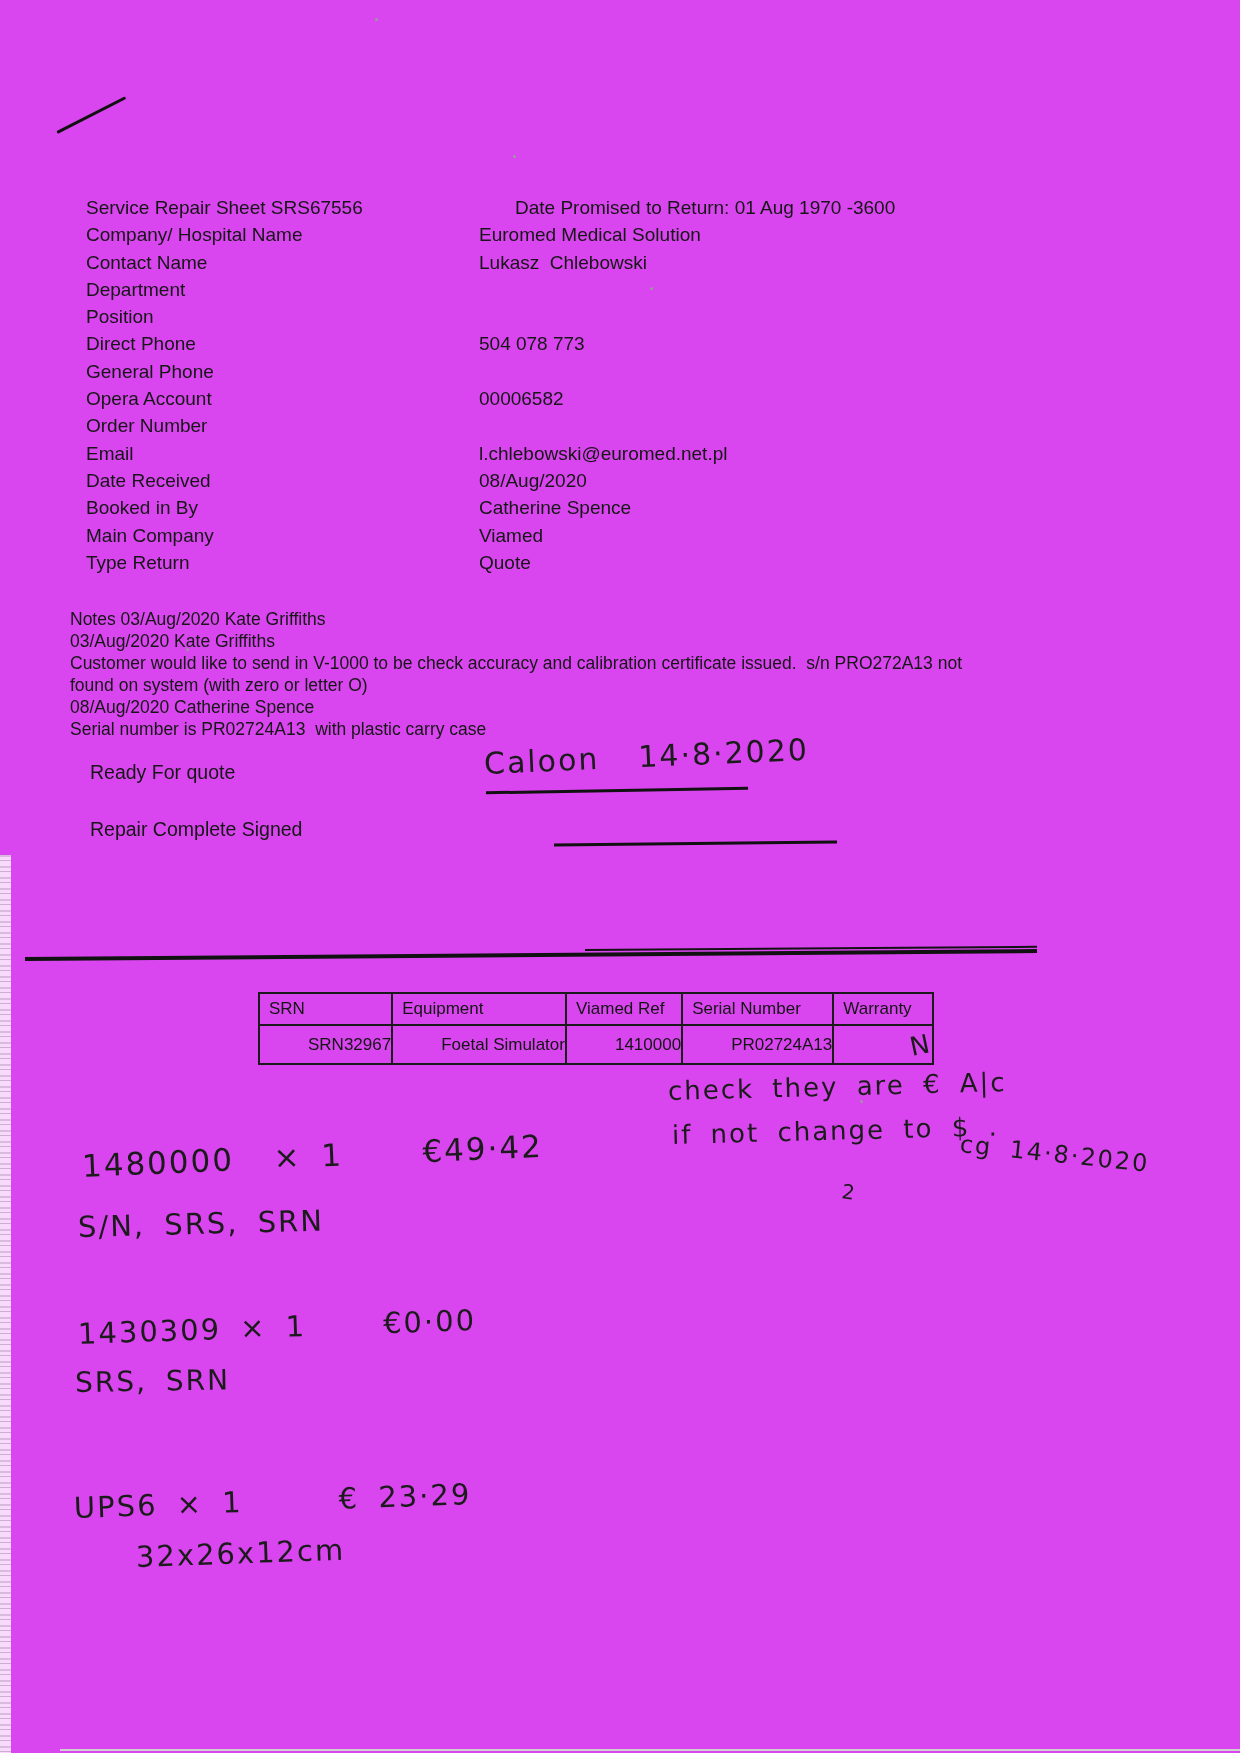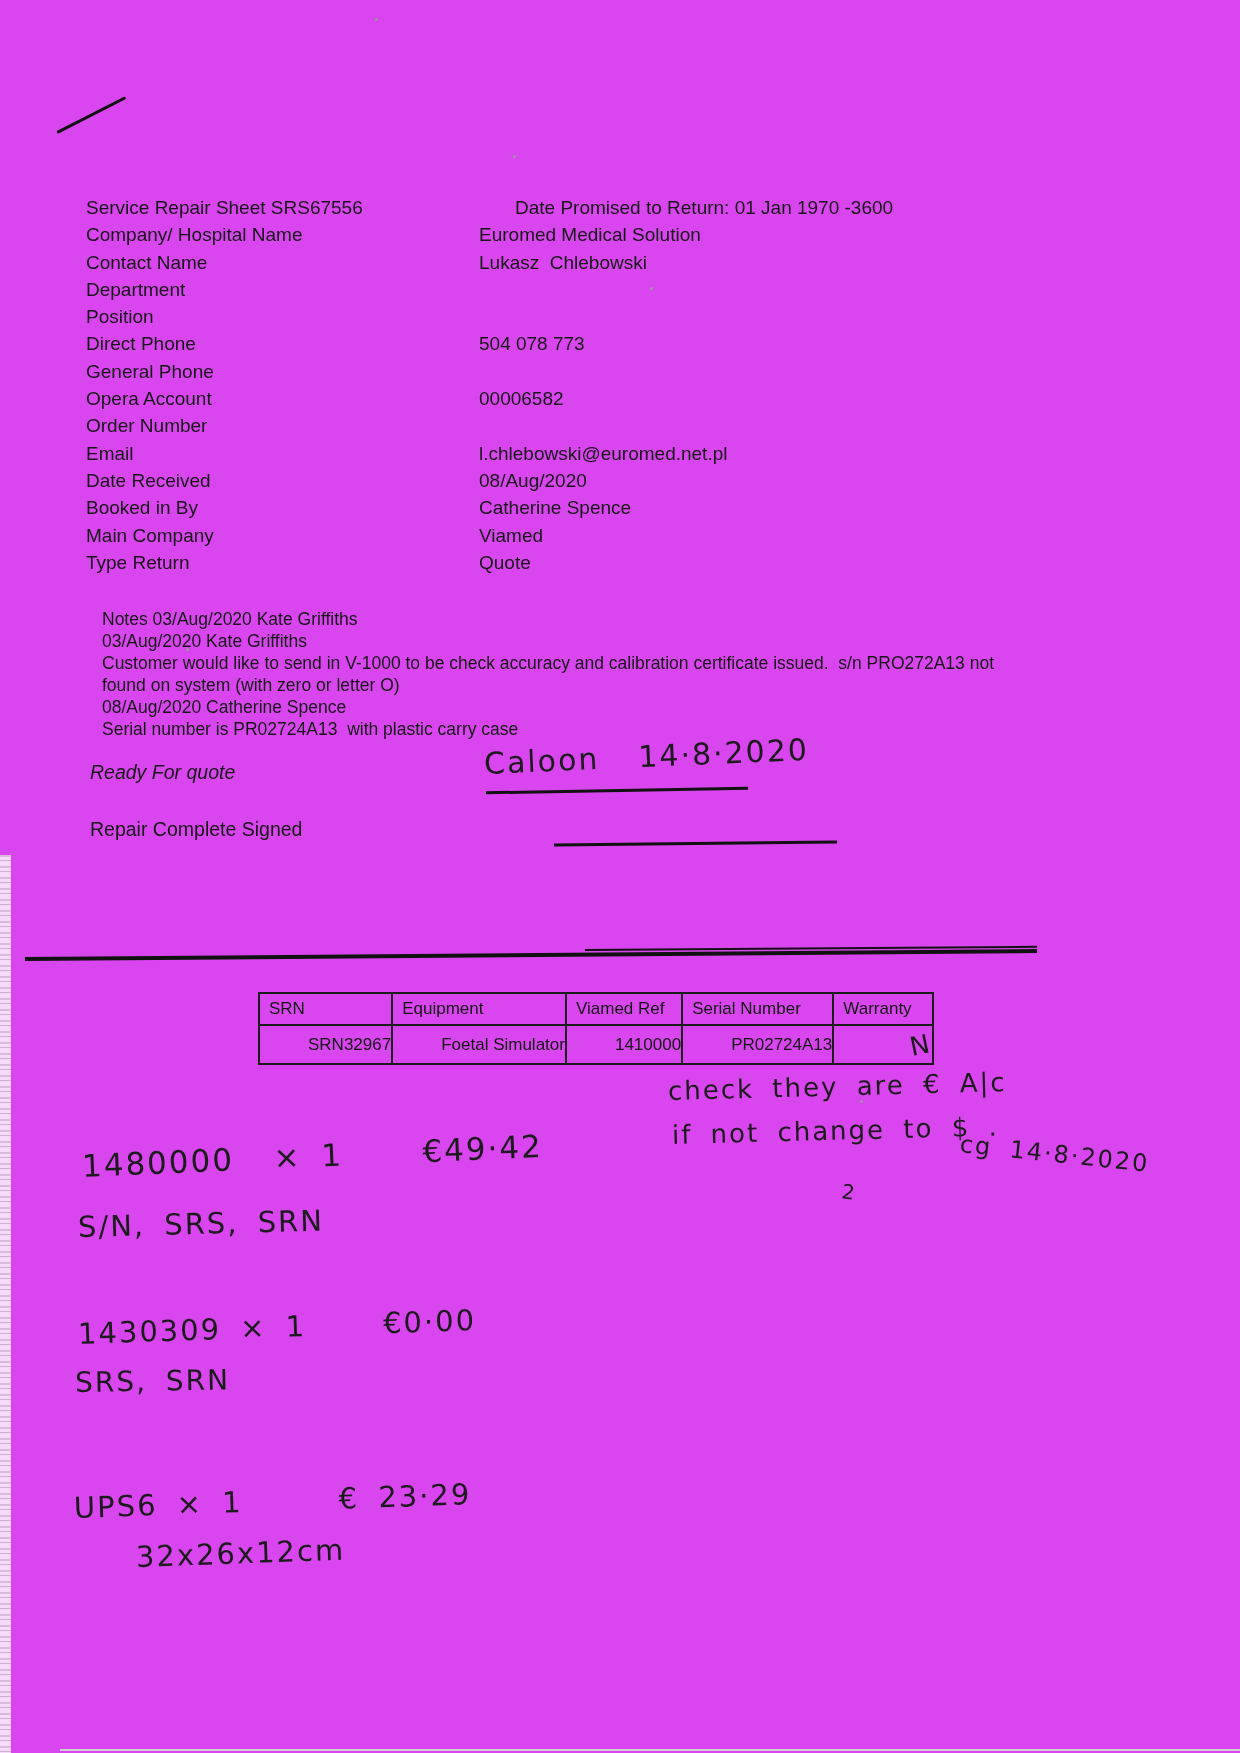--- a/index.html
+++ b/index.html
@@ -6,21 +6,21 @@
   .page{
     position:relative;width:1240px;height:1753px;background:#d946ef;
     overflow:hidden;font-family:"Liberation Sans",sans-serif;color:#161616;
   }
   .fields{position:absolute;left:0;top:197px;width:1240px;}
   .frow{position:relative;height:27.3px;}
   .flabel{position:absolute;left:86px;top:0;font-size:19px;white-space:pre;}
   .fvalue{position:absolute;left:479px;top:0;font-size:19px;white-space:pre;}
   .frow.hdr .fvalue{left:515px;}
   .notes{position:absolute;left:70px;top:609px;width:1130px;font-size:17.5px;line-height:21.9px;}
-  .note-line{white-space:pre;margin-left:32px;}
+  .note-line{white-space:pre;}
   .label-19{font-size:19.5px;}
   
   .hw{
     font-family:"DejaVu Sans",sans-serif;color:#1b1b1b;
     letter-spacing:2px;word-spacing:8px;white-space:pre;
   }
   
   .equip-table{
     position:absolute;left:258px;top:992px;border-collapse:collapse;
     font-size:17px;color:#141414;
@@ -44,21 +44,21 @@
 </head>
 <body>
 
 <div class="page">
 
   <div class="line" style="left:57px;top:131px;width:77px;height:3px;transform:rotate(-27deg);transform-origin:left center;border-radius:2px;"></div>
 
   <div class="fields">
     <div class="frow hdr">
       <span class="flabel">Service Repair Sheet SRS67556</span>
-      <span class="fvalue">Date Promised to Return: 01 Jan 1970 -3600</span>
+      <span class="fvalue">Date Promised to Return: 01 Aug 1970 -3600</span>
     </div>
     <div class="frow">
       <span class="flabel">Company/ Hospital Name</span>
       <span class="fvalue">Euromed Medical Solution</span>
     </div>
     <div class="frow">
       <span class="flabel">Contact Name</span>
       <span class="fvalue">Lukasz  Chlebowski</span>
     </div>
     <div class="frow">
@@ -109,21 +109,21 @@
 
   <div class="notes">
     <div class="note-line">Notes 03/Aug/2020 Kate Griffiths</div>
     <div class="note-line">03/Aug/2020 Kate Griffiths</div>
     <div class="note-line">Customer would like to send in V-1000 to be check accuracy and calibration certificate issued.  s/n PRO272A13 not</div>
     <div class="note-line">found on system (with zero or letter O)</div>
     <div class="note-line">08/Aug/2020 Catherine Spence</div>
     <div class="note-line">Serial number is PR02724A13  with plastic carry case</div>
   </div>
 
-  <div class="label-19" style="position:absolute;left:90px;top:761px;font-style:italic;">Ready For quote</div>
+  <div class="label-19" style="position:absolute;left:90px;top:761px;">Ready For quote</div>
   <div class="hw" style="position:absolute;left:484px;top:746px;font-size:30px;transform:rotate(-2.5deg);transform-origin:left center;">Caloon  14·8·2020</div>
   <div class="line" style="left:486px;top:789px;width:262px;height:3px;transform:rotate(-1deg);"></div>
 
   <div class="label-19" style="position:absolute;left:90px;top:818px;">Repair Complete Signed</div>
   <div class="line" style="left:554px;top:842px;width:283px;height:2.5px;transform:rotate(-0.6deg);"></div>
 
   <div class="line" style="left:25px;top:957px;width:1012px;height:4px;transform:rotate(-0.45deg);transform-origin:left center;"></div>
   <div class="line" style="left:585px;top:949px;width:452px;height:2px;transform:rotate(-0.4deg);transform-origin:left center;"></div>
 
   <table class="equip-table">

